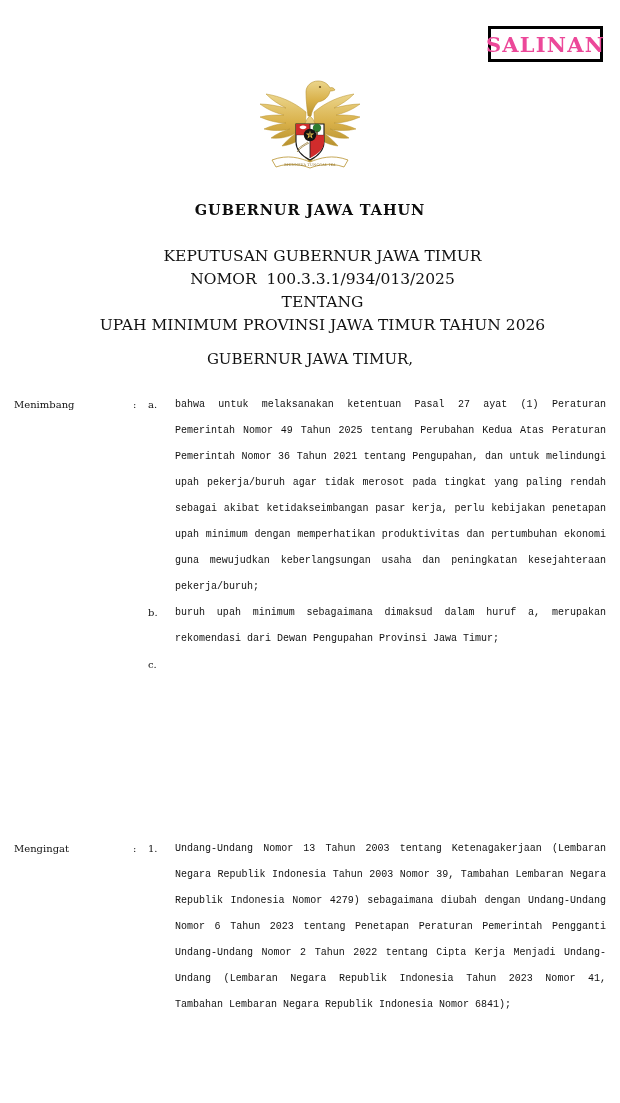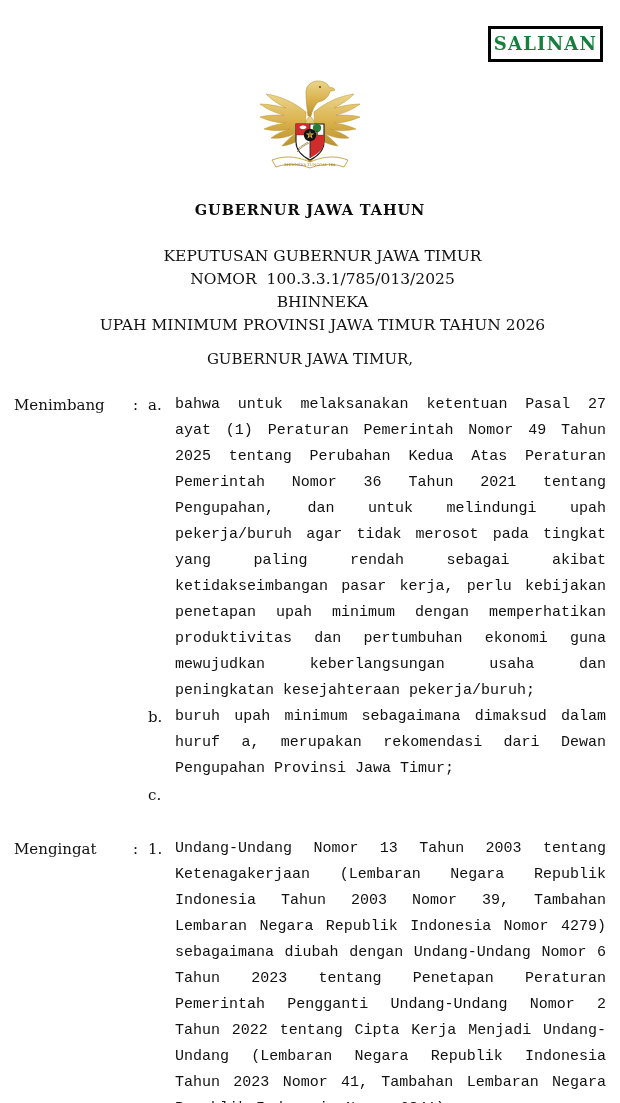--- a/index.html
+++ b/index.html
@@ -26,23 +26,23 @@
     border: 3px solid #000000;
     box-sizing: border-box;
     display: flex;
     align-items: center;
     justify-content: center;
     background: #ffffff;
   }
   .salinan-text {
     font-family: "DejaVu Serif", "Liberation Serif", serif;
     font-weight: bold;
-    font-size: 18px;
+    font-size: 21px;
     letter-spacing: 1.2px;
-    color: #15803d;
+    color: #ec4899;
     line-height: 1;
   }
 
   
   .emblem {
     position: absolute;
     left: 50%;
     top: 72px;
     transform: translateX(-50%);
     width: 124px;
@@ -87,21 +87,21 @@
     position: absolute;
     left: 14px;
     width: 592px;
   }
   #section-menimbang { top: 392px; }
   #section-mengingat { top: 836px; }
 
   .clause-row {
     display: flex;
     align-items: flex-start;
-    font-size: 15px;
+    font-size: 10px;
     line-height: 26px;
   }
   .label-col {
     width: 119px;
     flex: 0 0 119px;
     white-space: nowrap;
   }
   .colon-col {
     width: 15px;
     flex: 0 0 15px;
@@ -188,22 +188,22 @@
       <path d="M24 88 C40 82 52 86 62 90 C72 86 84 82 100 88 L96 95 C82 90 70 93 62 96 C54 93 42 90 28 95 Z" fill="#ffffff" stroke="#B8922F" stroke-width="0.8"></path>
       <text x="62" y="94" text-anchor="middle" font-family="DejaVu Serif, serif" font-size="3.4" fill="#8a6b1f" letter-spacing="0.25">BHINNEKA TUNGGAL IKA</text>
     </g>
   </svg>
 </div>
 
 <div class="heading-bold">GUBERNUR JAWA TAHUN</div>
 
 <div class="title-block">
   <div>KEPUTUSAN GUBERNUR JAWA TIMUR</div>
-  <div>NOMOR  100.3.3.1/785/013/2025</div>
-  <div>BHINNEKA</div>
+  <div>NOMOR  100.3.3.1/934/013/2025</div>
+  <div>TENTANG</div>
   <div>UPAH MINIMUM PROVINSI JAWA TIMUR TAHUN 2026</div>
 </div>
 
 <div class="gub-line">GUBERNUR JAWA TIMUR,</div>
 
 <div class="clause-section" id="section-menimbang">
   <div class="clause-row">
     <div class="label-col">Menimbang</div>
     <div class="colon-col">:</div>
     <div class="marker-col">a.</div>

